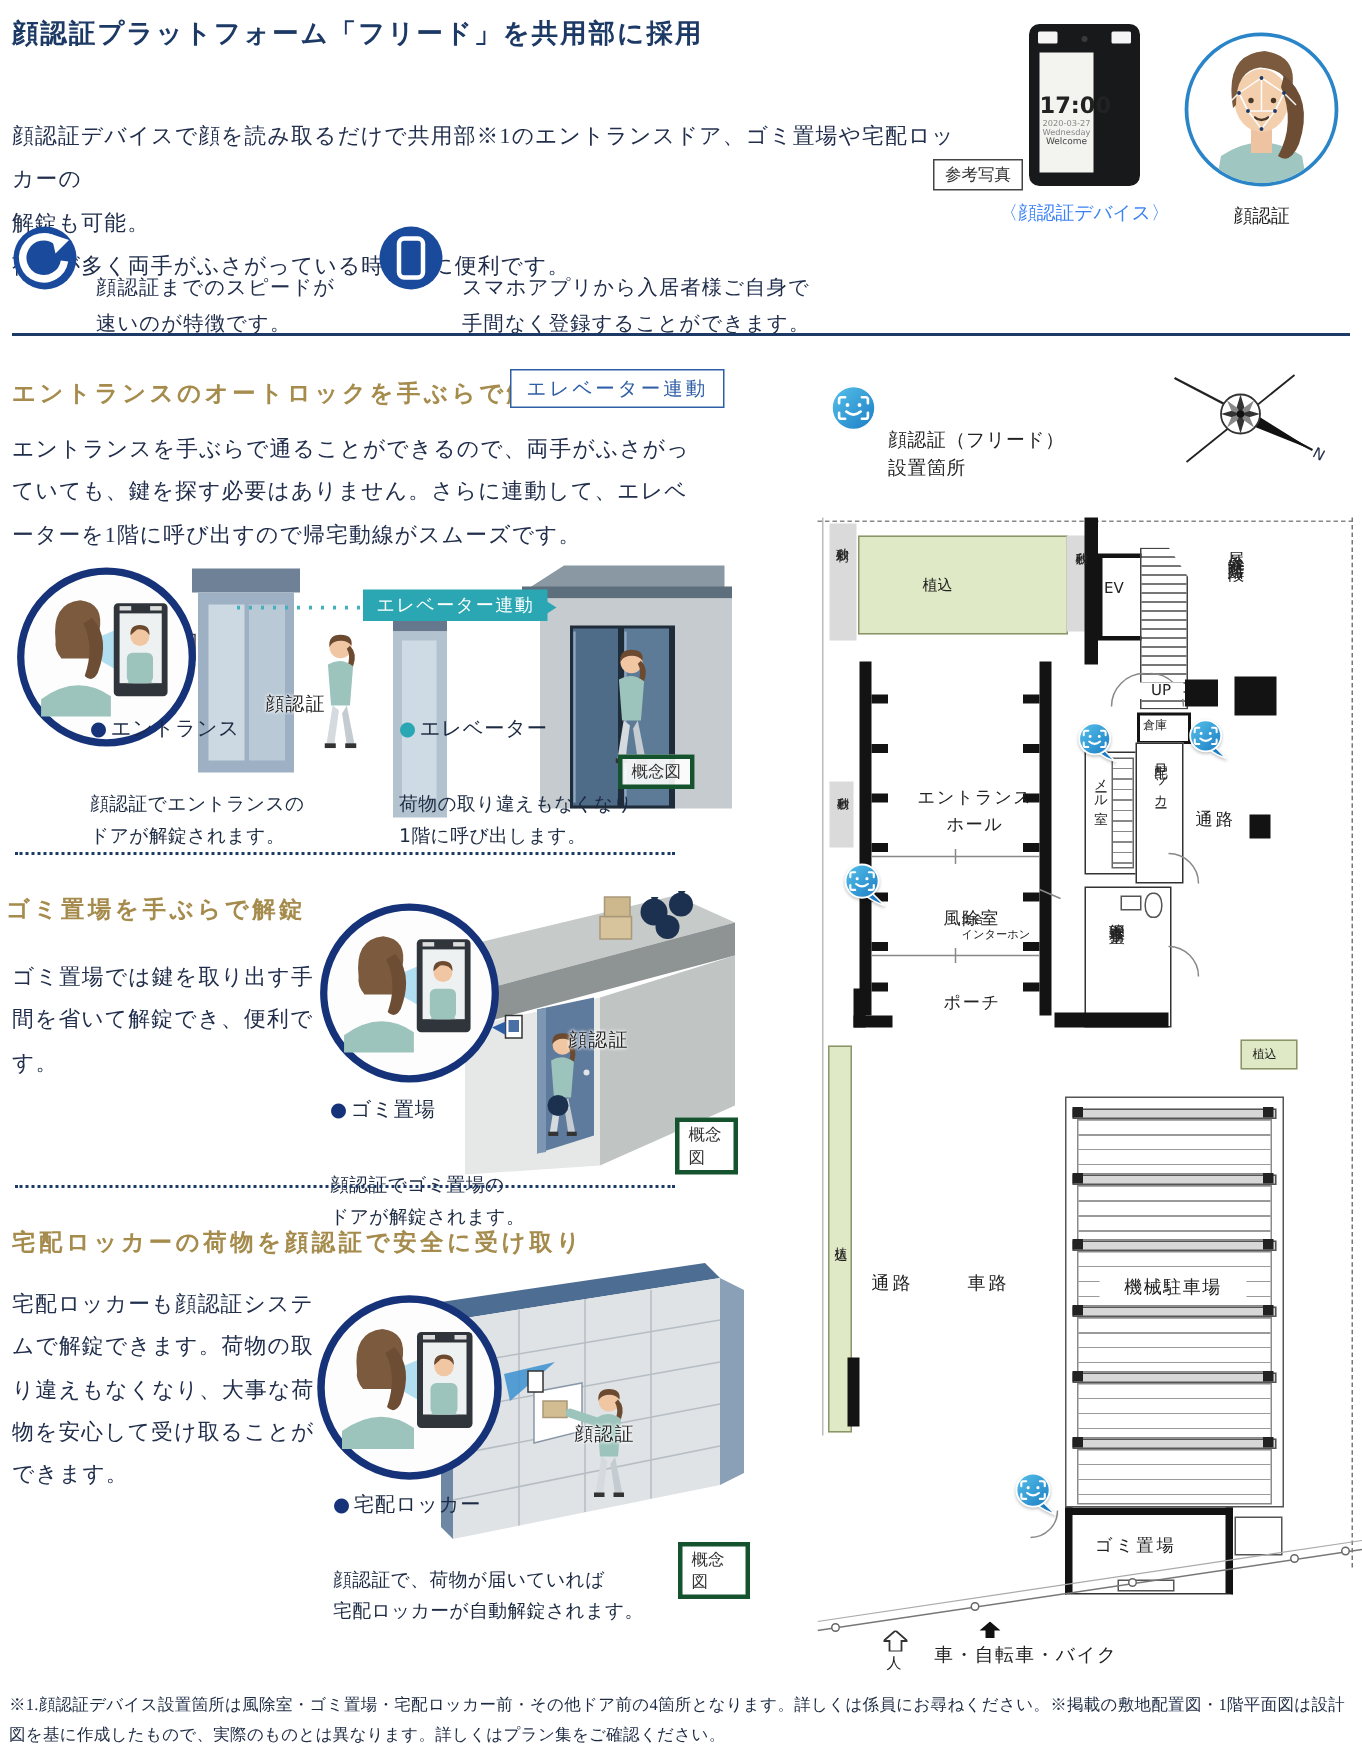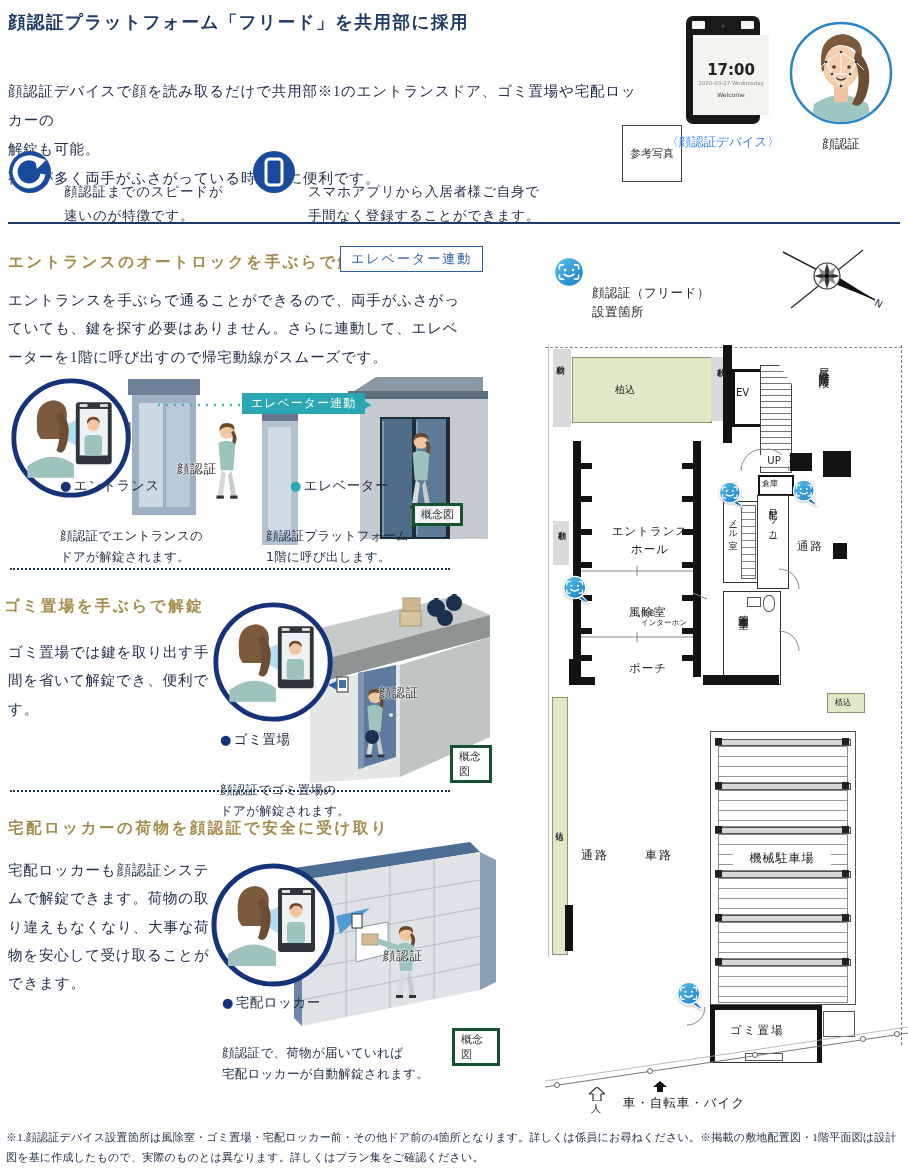--- a/index.html
+++ b/index.html
@@ -8,25 +8,25 @@
   .abs{position:absolute;}
   .pre{white-space:pre-line;margin-top:27px;}
   .sans{font-family:"DejaVu Sans","Liberation Sans",sans-serif;}
   .vert{writing-mode:vertical-rl;text-orientation:upright;}
 
   
   .title{left:8px;top:10px;font-size:17.5px;font-weight:bold;color:#1d3a66;letter-spacing:1.5px;}
   .lead{left:8px;top:50px;width:640px;font-size:14.5px;line-height:2.0;letter-spacing:0.8px;color:#212e4c;}
   .feat-ic{width:44px;height:44px;}
   .feat-txt{font-size:13.5px;line-height:1.75;letter-spacing:0.8px;color:#212e4c;}
-  .photo-note{left:622px;top:106px;border:1px solid #444;padding:20px 7px;font-size:11px;color:#333;background:#fff;margin-top:19px;}
+  .photo-note{left:622px;top:106px;border:1px solid #444;padding:2px 7px;font-size:11px;color:#333;background:#fff;}
   .device{left:686px;top:16px;width:74px;height:108px;background:#17191b;border-radius:7px;}
   .dsens{position:absolute;top:5px;width:13px;height:8px;background:#f5f5f5;border-radius:1px;}
   .dcam{position:absolute;top:8px;left:35px;width:4px;height:4px;background:#3a3a3a;border-radius:50%;}
-  .dscreen{position:absolute;left:7px;top:19px;width:76px;height:80px;background:#f3f3f0;}
+  .dscreen{position:absolute;left:7px;top:19px;width:36px;height:80px;background:#f3f3f0;}
   .dtime{position:absolute;left:0;top:26px;width:100%;text-align:center;font-size:15px;font-weight:bold;color:#222;font-family:"DejaVu Sans",sans-serif;}
   .ddate{position:absolute;left:0;top:45px;width:100%;text-align:center;font-size:5.5px;color:#888;font-family:"DejaVu Sans",sans-serif;}
   .dwelc{position:absolute;left:0;top:56px;width:100%;text-align:center;font-size:6px;color:#444;font-family:"DejaVu Sans",sans-serif;}
   .dcap{left:664px;top:134px;width:118px;text-align:center;font-size:12.5px;color:#3b82f6;}
   .fcap{left:788px;top:136px;width:106px;text-align:center;font-size:12.5px;color:#222;}
   .hr-navy{left:8px;top:222px;width:892px;height:2px;background:#1d3a66;}
 
   
   .h2{font-size:15.5px;font-weight:bold;color:#a58b4c;letter-spacing:2.5px;}
   .badge-elev{border:1px solid #2e5fa6;color:#2e5fa6;font-size:13px;letter-spacing:2px;padding:3px 10px;background:#fff;}
@@ -235,22 +235,22 @@
     <div class="callout" style="left:0px;top:10px;width:126px;height:126px;">
       <svg width="126" height="126" viewBox="0 0 130 130">
           <use href="#callout"></use>
         </svg>
       <span class="callout-label" style="top:86px;">顔認証</span>
     </div>
     <span class="teal-badge sans" style="left:234px;top:28px;">エレベーター連動</span>
     <div class="bullet sans" style="left:52px;top:112px;"><span class="dot" style="color:#16337a;">●</span><span>エントランス</span></div>
     <div class="cap sans pre" style="left:52px;top:134px;">顔認証でエントランスの
 ドアが解錠されます。</div>
-    <div class="bullet sans" style="left:258px;top:112px;margin-left:24px;"><span class="dot" style="color:#2aa7b2;">●</span><span>エレベーター</span></div>
-    <div class="cap sans pre" style="left:258px;top:134px;">顔認証プラットフォーム
+    <div class="bullet sans" style="left:258px;top:112px;"><span class="dot" style="color:#2aa7b2;">●</span><span>エレベーター</span></div>
+    <div class="cap sans pre" style="left:258px;top:134px;">荷物の取り違えもなくなり
 1階に呼び出します。</div>
     <span class="concept" style="left:404px;top:138px;">概念図</span>
   </div>
 
   <div class="abs dotted-sep" style="top:568px;"></div>
 
   <div class="abs h2" style="left:4px;top:596px;">ゴミ置場を手ぶらで解錠</div>
   <div class="abs body-txt" style="left:8px;top:638px;width:208px;">ゴミ置場では鍵を取り出す手間を省いて解錠でき、便利です。</div>
 
   <div class="fig" style="left:210px;top:585px;width:282px;height:200px;">

